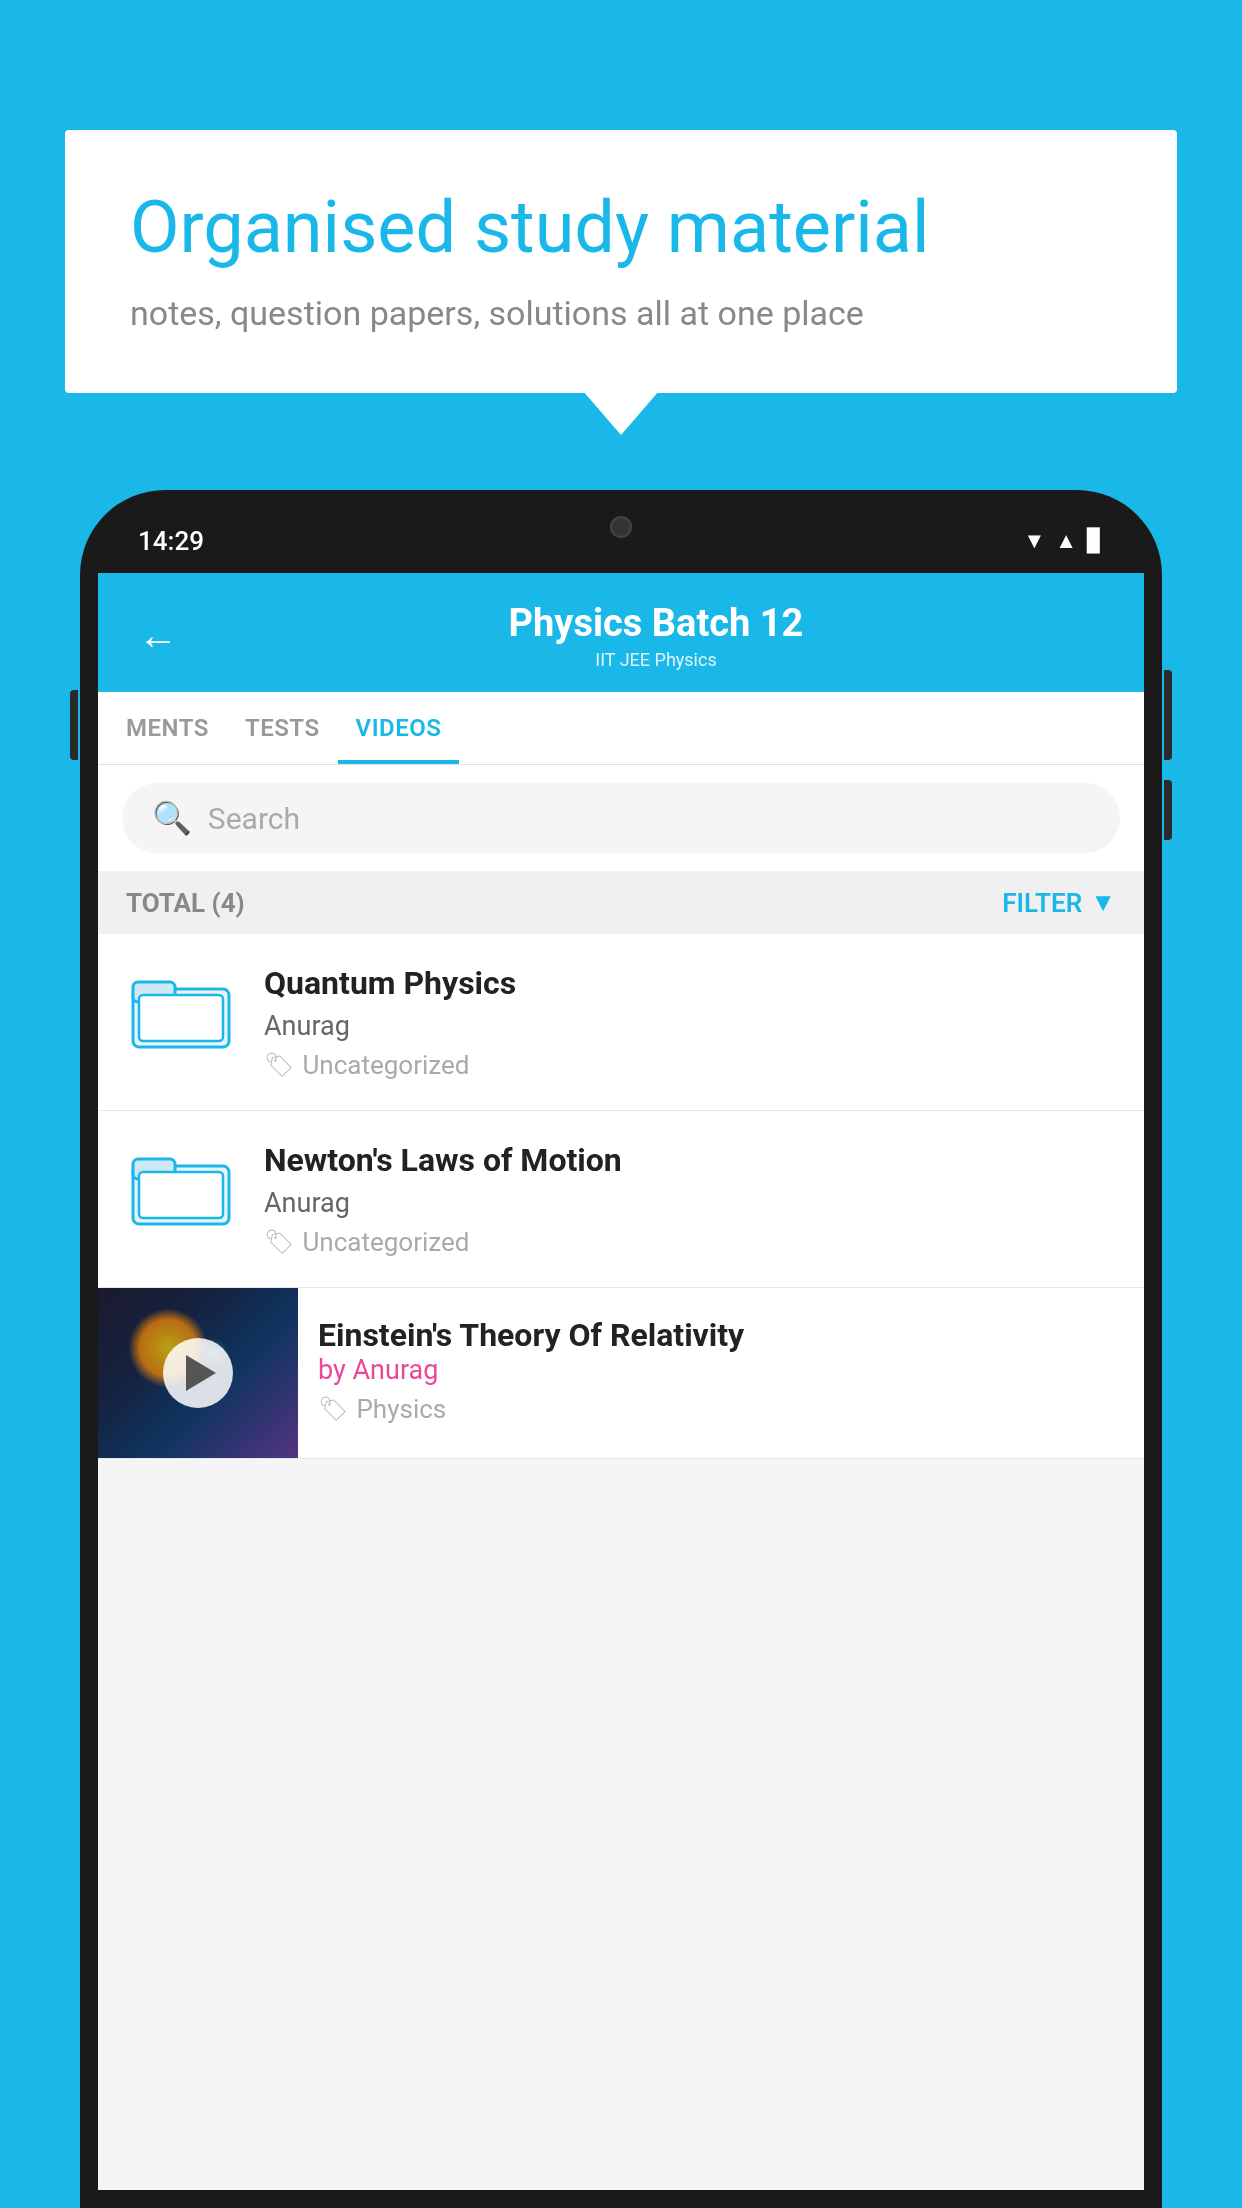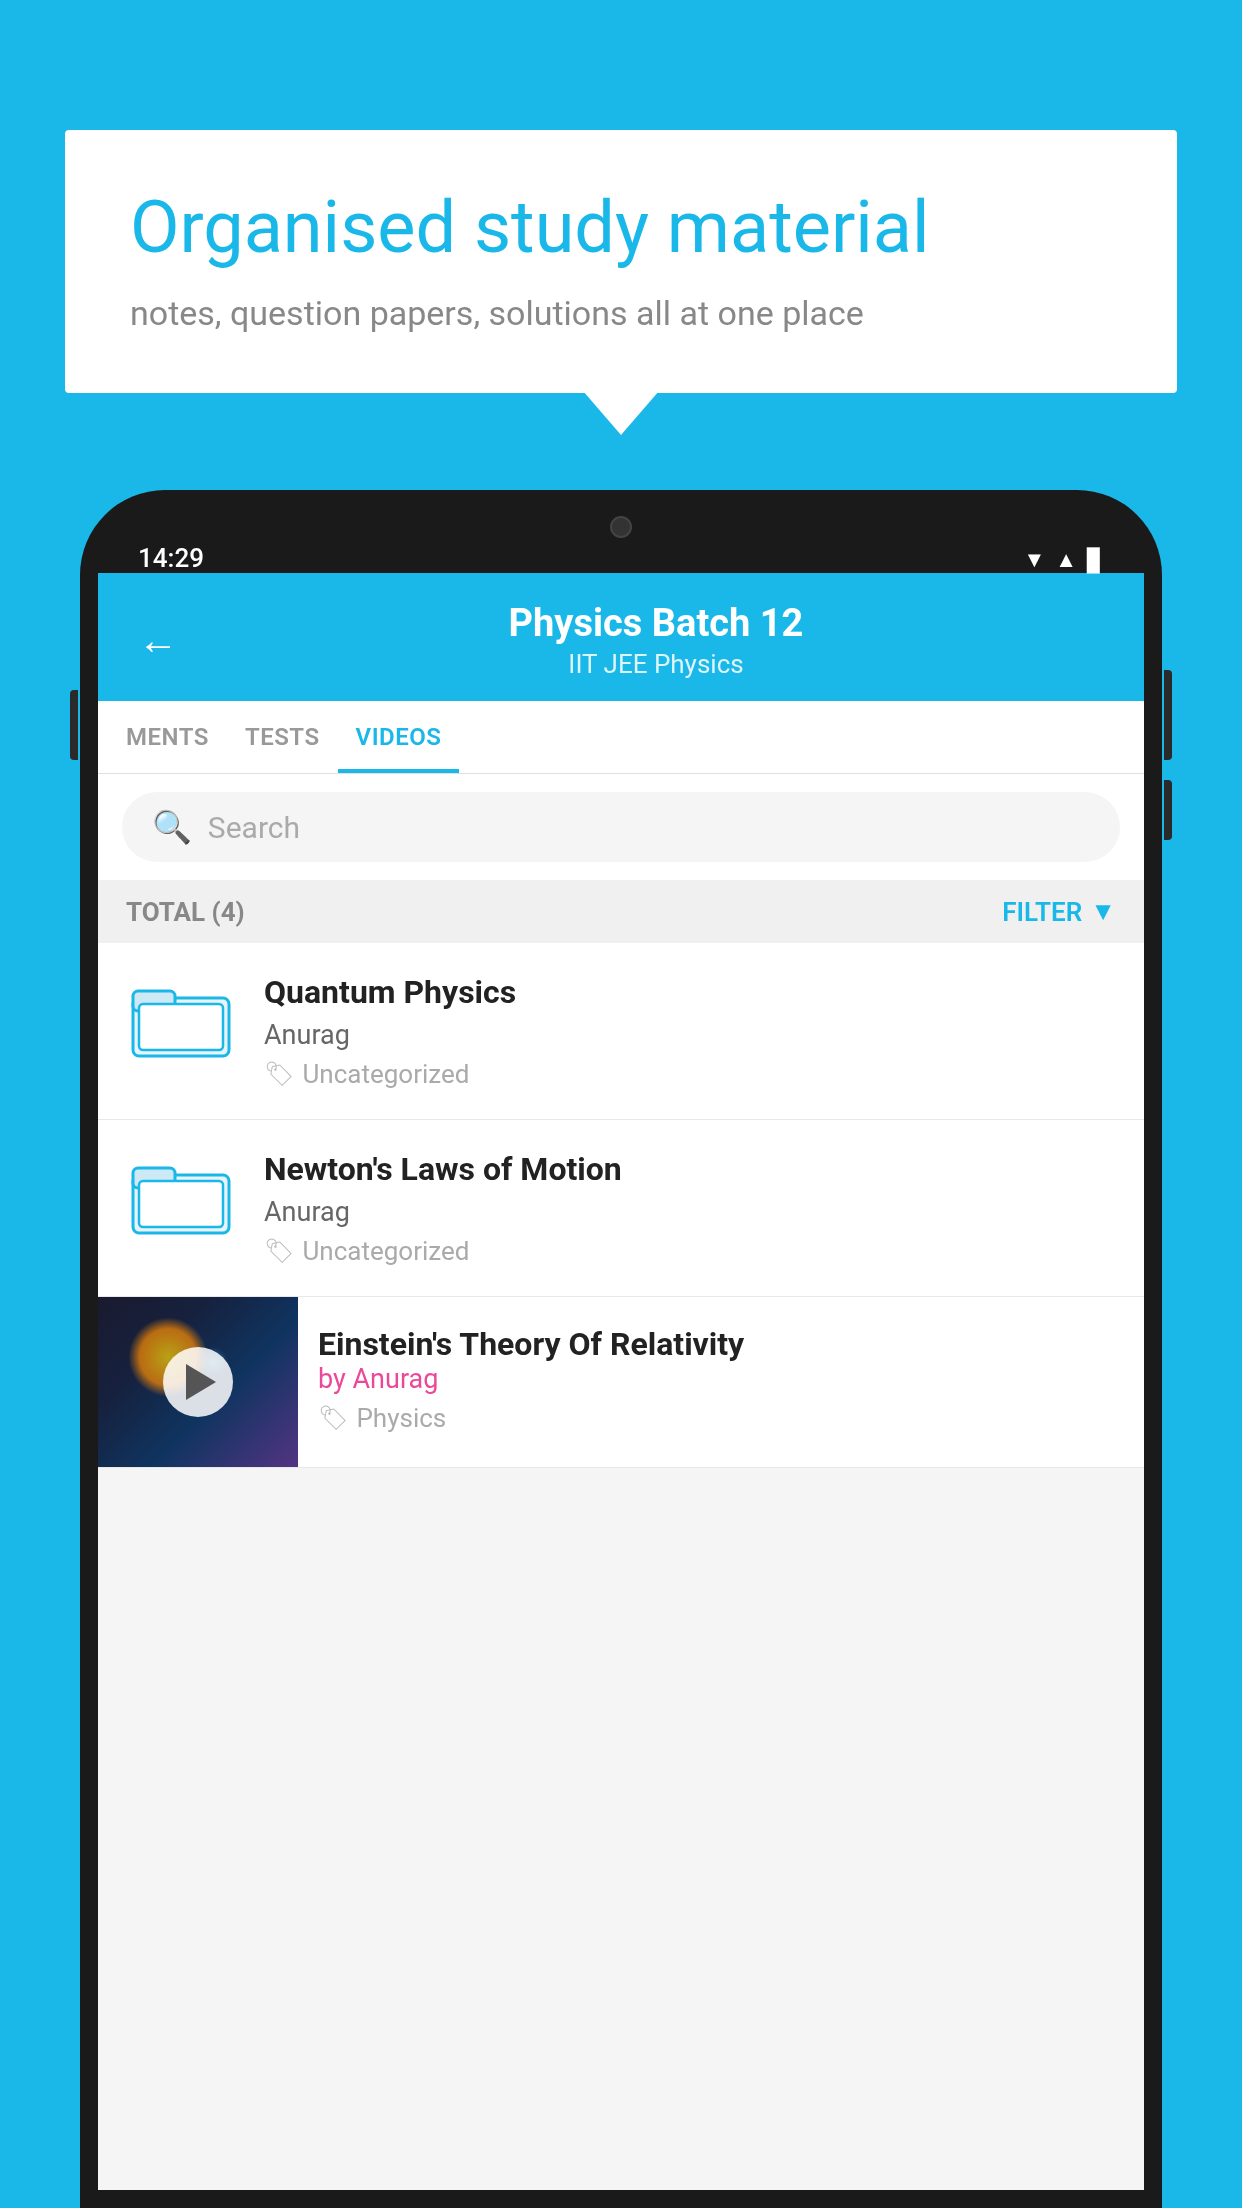--- a/index.html
+++ b/index.html
@@ -72,21 +72,21 @@
       height: 100%;
     }
 
     
     .phone-top-bar {
       background: #1a1a1a;
       height: 65px;
       border-radius: 65px 65px 0 0;
       position: relative;
       display: flex;
-      align-items: flex-end;
+      align-items: center;
       justify-content: space-between;
       padding: 0 40px;
     }
 
     .phone-time {
       color: white;
       font-size: 26px;
       font-weight: 500;
     }
 
@@ -152,21 +152,21 @@
     }
 
     .app-header-title {
       color: white;
       font-size: 38px;
       font-weight: 700;
     }
 
     .app-header-subtitle {
       color: rgba(255,255,255,0.85);
-      font-size: 26px;
+      font-size: 18px;
       margin-top: 4px;
     }
 
     
     .tabs-container {
       background: white;
       display: flex;
       border-bottom: 1px solid #e0e0e0;
       padding: 0 10px;
     }

